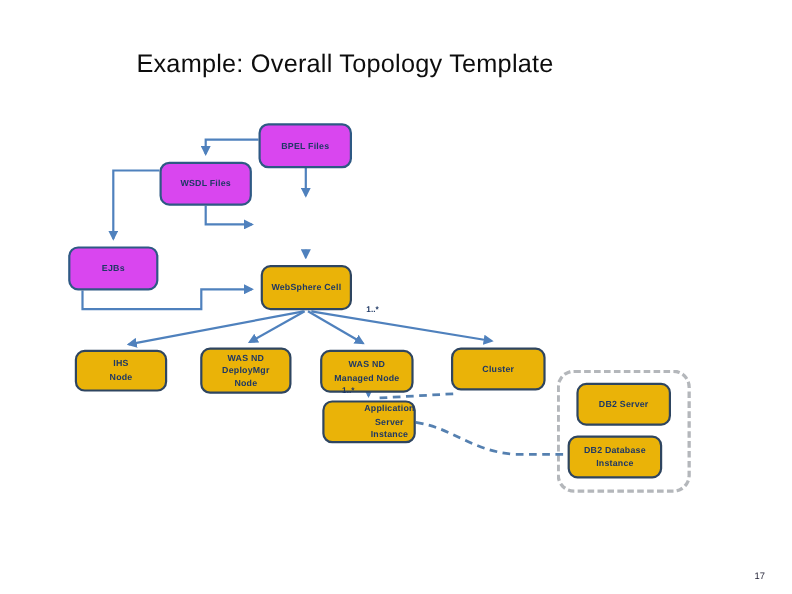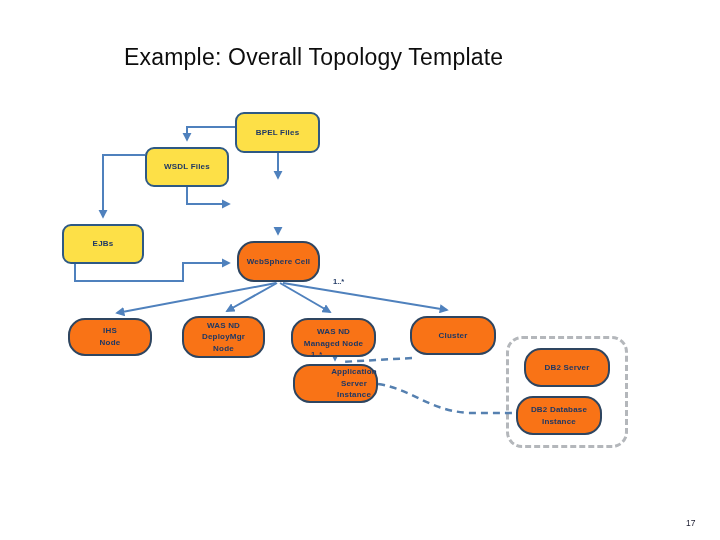--- a/index.html
+++ b/index.html
@@ -36,27 +36,26 @@
     text-align: center;
     font-size: 8px;
     font-weight: bold;
     color: #1F3864;
     line-height: 1.45;
     white-space: pre-line;
     z-index: 2;
     letter-spacing: 0.2px;
   }
   .node.blue {
-    background: #fde047;
+    background: #d946ef;
     border-color: #2E5984;
   }
   .node.red {
-    background: #f97316;
+    background: #eab308;
     border-color: #2E4560;
-    border-radius: 17px;
   }
   #connector-layer {
     position: absolute;
     left: 0;
     top: 0;
     z-index: 1;
   }
   .db2-group {
     position: absolute;
     left: 506px;

